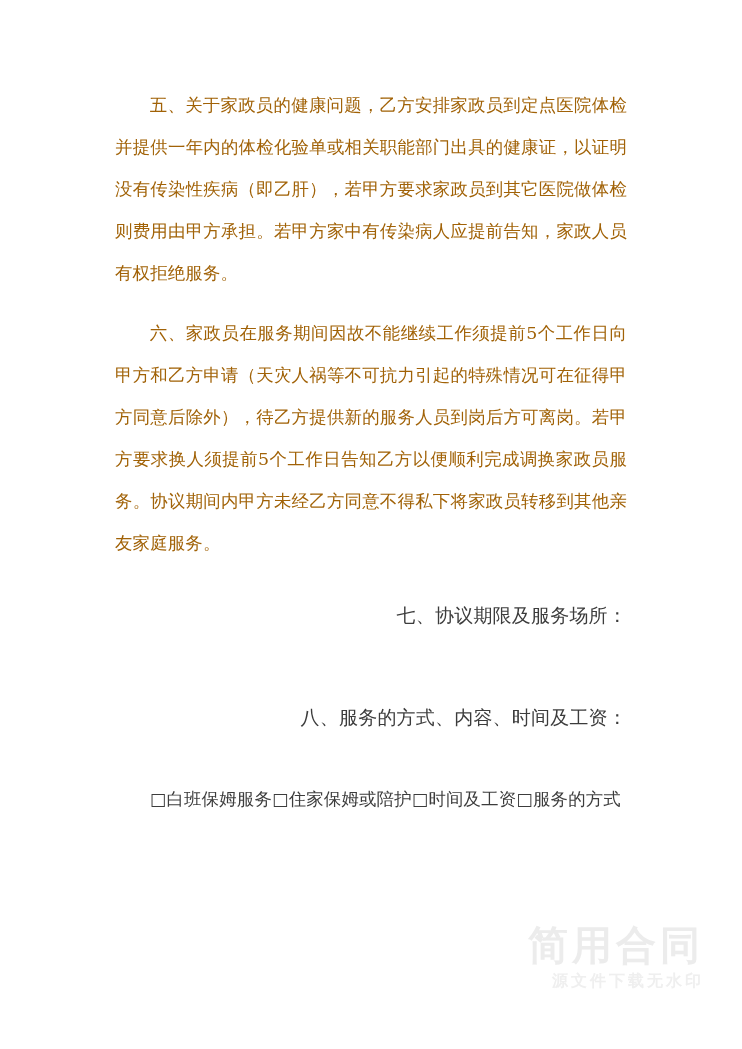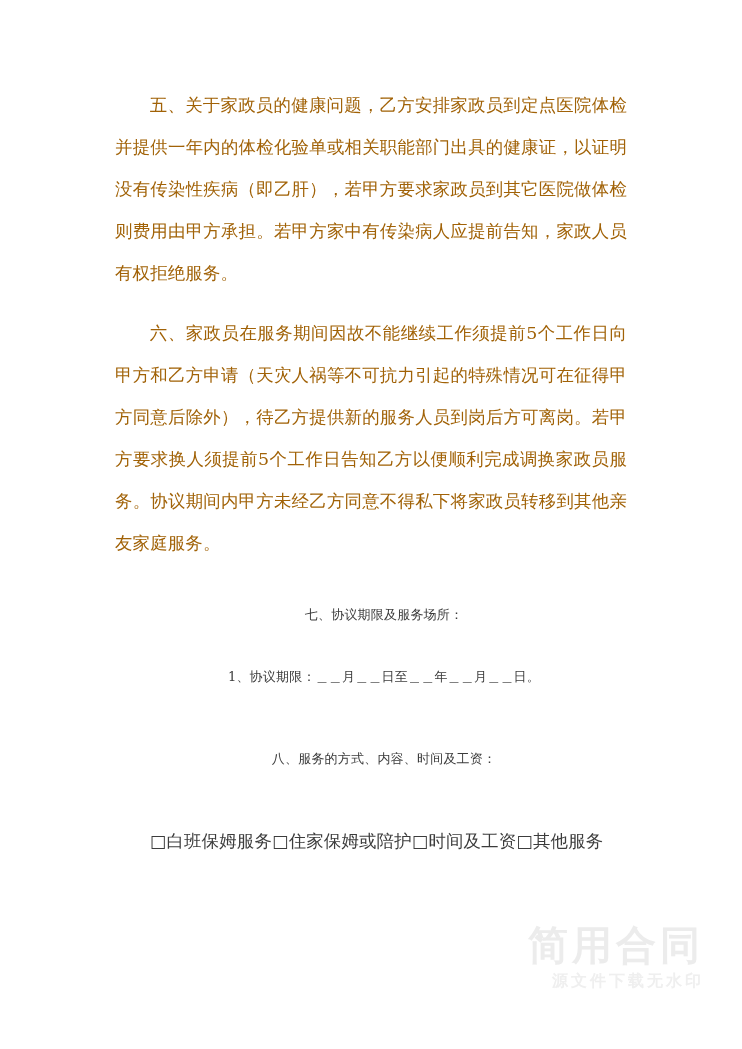--- a/index.html
+++ b/index.html
@@ -38,23 +38,23 @@
     text-justify: inter-ideograph;
     text-indent: 2em;
     margin: 0 0 18px 0;
     letter-spacing: 0.2px;
     word-break: break-all;
   }
 
   
   .line {
     color: #3c3c3c;
-    font-size: 13px;
+    font-size: 19px;
     line-height: 42px;
-    text-align: center;
+    text-align: right;
     text-indent: 2em;
     margin: 0;
     white-space: nowrap;
     letter-spacing: 0.2px;
   }
 
   .gap-sm { height: 12px; }
   .gap-md { height: 20px; }
 
   
@@ -113,35 +113,34 @@
     <p class="para">五、关于家政员的健康问题，乙方安排家政员到定点医院体检并提供一年内的体检化验单或相关职能部门出具的健康证，以证明没有传染性疾病（即乙肝），若甲方要求家政员到其它医院做体检则费用由甲方承担。若甲方家中有传染病人应提前告知，家政人员有权拒绝服务。</p>
 
     <p class="para">六、家政员在服务期间因故不能继续工作须提前5个工作日向甲方和乙方申请（天灾人祸等不可抗力引起的特殊情况可在征得甲方同意后除外），待乙方提供新的服务人员到岗后方可离岗。若甲方要求换人须提前5个工作日告知乙方以便顺利完成调换家政员服务。协议期间内甲方未经乙方同意不得私下将家政员转移到其他亲友家庭服务。</p>
 
     <div class="gap-sm"></div>
 
     <p class="line">七、协议期限及服务场所：</p>
 
     <div class="gap-md"></div>
 
-    <p class="line">1、协议期限：＿＿月＿＿日至＿＿年＿＿月＿＿日。</p>
 
     <div class="gap-md"></div>
 
 
     <div class="gap-md"></div>
 
     <p class="line">八、服务的方式、内容、时间及工资：</p>
 
     <div class="gap-md"></div>
 
 
     <div class="gap-md"></div>
 
-    <p class="checkbox-line"><span><span>□</span><span>白班保姆服务</span></span><span><span>□</span><span>住家保姆或陪护</span></span><span><span>□</span><span>时间及工资</span></span><span><span>□</span><span>其他服务</span></span></p>
+    <p class="checkbox-line"><span><span>□</span><span>白班保姆服务</span></span><span><span>□</span><span>住家保姆或陪护</span></span><span><span>□</span><span>时间及工资</span></span><span><span>□</span><span>服务的方式</span></span></p>
 
   </div>
 
   <div class="watermark">
     <div class="wm-main">简用合同</div>
     <div class="wm-sub">源文件下载无水印</div>
   </div>
 
 </div>
 

